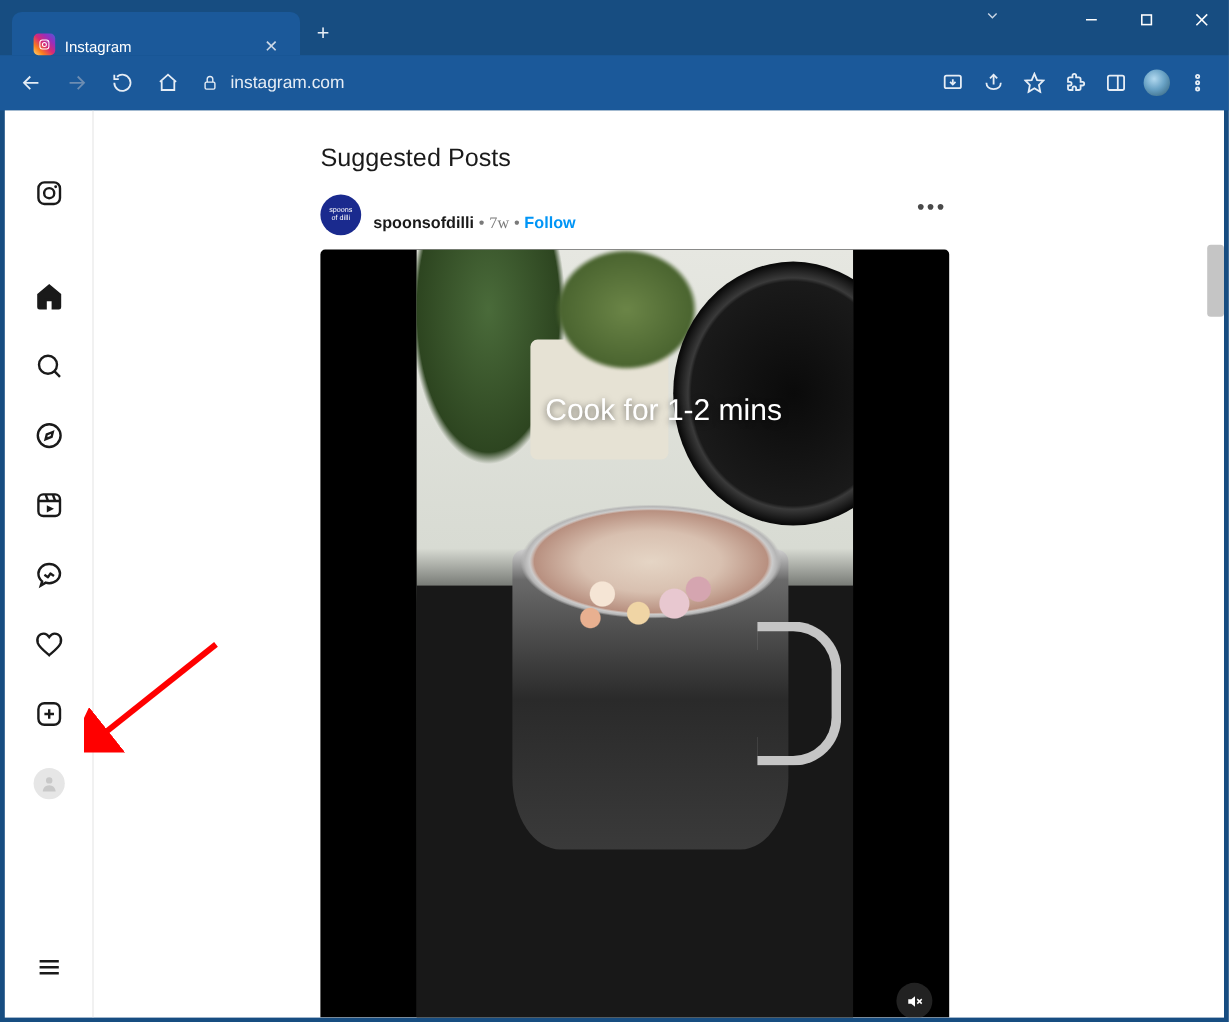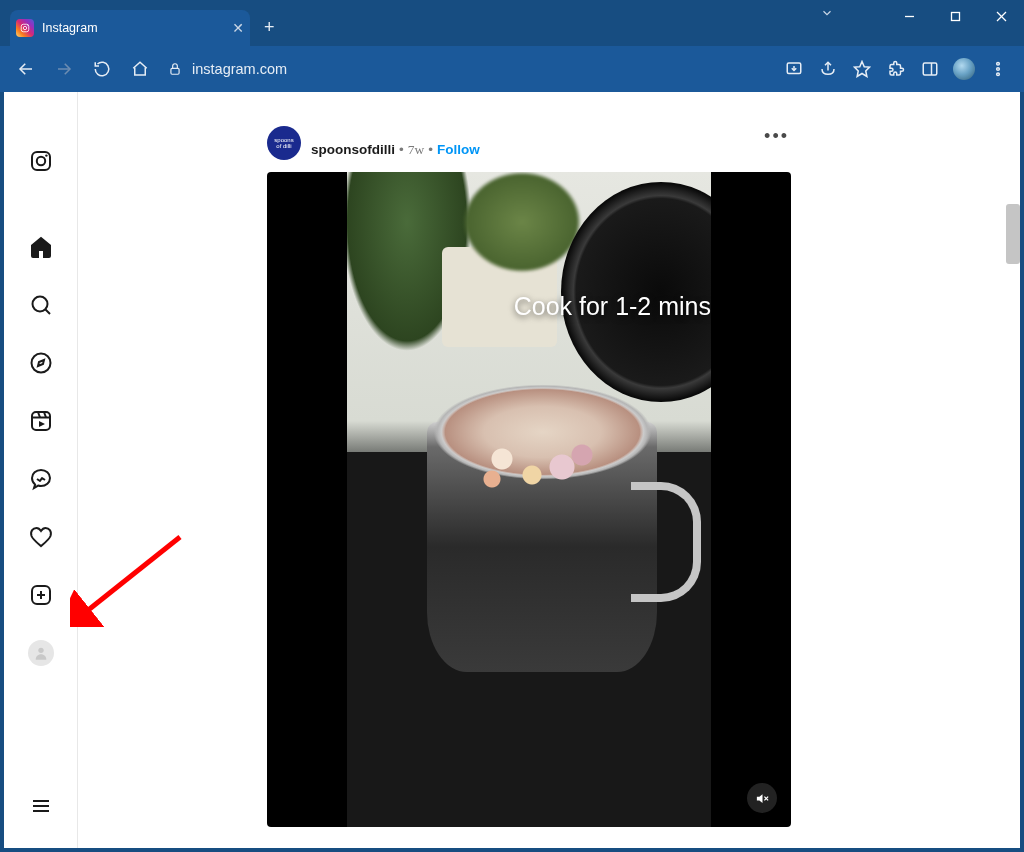--- a/index.html
+++ b/index.html
@@ -1,20 +1,20 @@
 <!DOCTYPE html>
 <html><head>
 <meta charset="utf-8">
 <style>
   * { margin: 0; padding: 0; box-sizing: border-box; font-family: "Segoe UI", Arial, sans-serif; }
   body { width: 1024px; height: 852px; overflow: hidden; background: #174d81; position: relative; }
 
   
   .title-bar { height: 46px; background: #174d81; display: flex; align-items: flex-end; }
-  .tab { width: 240px; height: 36px; background: #1b599a; border-radius: 8px 8px 0 0; margin-left: 10px; display: flex; align-items: center; padding: 0 6px; gap: 8px; }
+  .tab { width: 240px; height: 36px; background: #1b599a; border-radius: 8px 8px 0 0; margin-left: 10px; display: flex; align-items: flex-end; padding: 0 18px; gap: 8px; }
   .tab .favicon { width: 18px; height: 18px; border-radius: 4px; background: linear-gradient(45deg,#feda75,#fa7e1e,#d62976,#962fbf,#4f5bd5); display:flex; align-items:center; justify-content:center;}
   .tab .favicon svg { width: 10px; height: 10px; stroke:#fff; fill:none; stroke-width:2;}
   .tab-title { color: #fff; font-size: 12.5px; flex: 1; }
   .tab-close { color: #cbd7e6; font-size: 14px; cursor: pointer; }
   .new-tab { color: #e6edf5; font-size: 18px; margin-left: 14px; margin-bottom: 8px; cursor:pointer;}
   .window-controls { position: absolute; top: 0; right: 0; display: flex; }
   .win-btn { width: 46px; height: 32px; display: flex; align-items: center; justify-content: center; color: #fff; cursor:pointer;}
   .win-btn svg { width: 11px; height: 11px; stroke: #fff; fill:none; stroke-width:1.3; }
   .tabdrop { position:absolute; top:6px; right: 190px; color:#cbd7e6; cursor:pointer;}
   .tabdrop svg { width:14px; height:14px; stroke:#cbd7e6; fill:none; stroke-width:2; }
@@ -57,21 +57,21 @@
   .scene-bg { position:absolute; inset:0; background: linear-gradient(180deg, #e6e7e1 0%, #d8dbd3 38%, #4a4d4a 45%, #2a2c2a 100%); }
   .plant1 { position:absolute; left:-10px; top:-10px; width:140px; height:200px; background:radial-gradient(ellipse at 50% 30%, #4a6b3a 0%, #2d4520 60%, transparent 65%); }
   .pot { position:absolute; left:95px; top:75px; width:115px; height:100px; background:#e6e2d4; border-radius:6px; }
   .succulent { position:absolute; left:105px; top:-10px; width:140px; height:120px; background:radial-gradient(ellipse,#6b8547 0%,#4b6530 55%, transparent 60%); filter:blur(1px);}
   .pan { position:absolute; right:-50px; top:10px; width:200px; height:220px; background:radial-gradient(ellipse at 50% 50%, #0a0a0a 0%, #1a1a1a 60%, #3a3a3a 62%, #0a0a0a 70%); border-radius:50%; }
   .stove { position:absolute; left:0; right:0; top:280px; bottom:0; background:#181818; }
   .pot-body { position:absolute; left:80px; top:250px; width:230px; height:250px; background:linear-gradient(180deg,#cfcfcf 0%, #6a6a6a 10%, #2a2a2a 50%, #3a3a3a 100%); border-radius:10px 10px 40px 40px / 10px 10px 60px 60px; }
   .pot-rim { position:absolute; left:58px; top:200px; width:275px; height:120px; background:radial-gradient(ellipse at 50% 50%, #e5d5c5 0%, #d8c0b0 30%, #b89080 50%, transparent 52%), radial-gradient(ellipse at 50% 50%, transparent 0%, transparent 45%, #9a9a9a 47%, #e0e0e0 50%, #b5b5b5 54%, transparent 56%); border-radius:50%; }
   .food { position:absolute; left:95px; top:255px; width:200px; height:80px; border-radius:50%; background: radial-gradient(circle at 30% 40%, #f5e5d5 0 10px, transparent 11px), radial-gradient(circle at 60% 50%, #e8c8d0 0 12px, transparent 13px), radial-gradient(circle at 45% 60%, #f0d5a5 0 9px, transparent 10px), radial-gradient(circle at 70% 35%, #d5a5b0 0 10px, transparent 11px), radial-gradient(circle at 25% 65%, #e8b090 0 8px, transparent 9px); }
   .handle { position:absolute; right:10px; top:310px; width:70px; height:120px; border:8px solid #c5c5c5; border-left:none; border-radius:0 40px 40px 0;}
-  .caption-text { position:absolute; left:0; right:0; top:120px; text-align:right; color:#fff; font-size:25px; font-weight:500; text-shadow:0 2px 6px rgba(0,0,0,0.6);padding-left:48px;}
+  .caption-text { position:absolute; left:0; right:0; top:120px; text-align:center; color:#fff; font-size:25px; font-weight:500; text-shadow:0 2px 6px rgba(0,0,0,0.6);padding-left:48px;}
   .mute-btn { position:absolute; right:14px; bottom:14px; width:30px; height:30px; border-radius:50%; background:rgba(40,40,40,0.85); display:flex; align-items:center; justify-content:center; cursor:pointer;}
   .mute-btn svg { width:15px; height:15px; fill:#fff; }
 
   
   .annotation-arrow { position:absolute; left:70px; top:527px; pointer-events:none; z-index: 50;}
   .annotation-arrow svg { width:120px; height:100px; }
 
   
   .vscroll { position:absolute; right:0; top:112px; width:14px; height:60px; background:#c5c5c5; border-radius:3px; }
 </style>
@@ -261,20 +261,21 @@
       <svg viewBox="0 0 24 24">
           <line x1="4" y1="7" x2="20" y2="7"></line>
           <line x1="4" y1="12" x2="20" y2="12"></line>
           <line x1="4" y1="17" x2="20" y2="17"></line>
         </svg>
     </div>
   </div>
 
   <div class="feed">
     <div class="feed-inner">
+      <h2 class="section-title">Suggested Posts</h2>
 
       <div class="post-header">
         <div class="poster-avatar">
             <span style="font-size:6px;">spoons<br>of dilli</span>
           </div>
         <div class="poster-info">
           <div class="poster-line1">
             <span class="poster-name">spoonsofdilli</span>
             <span class="poster-sep">•</span>
             <span class="poster-age">7w</span>

